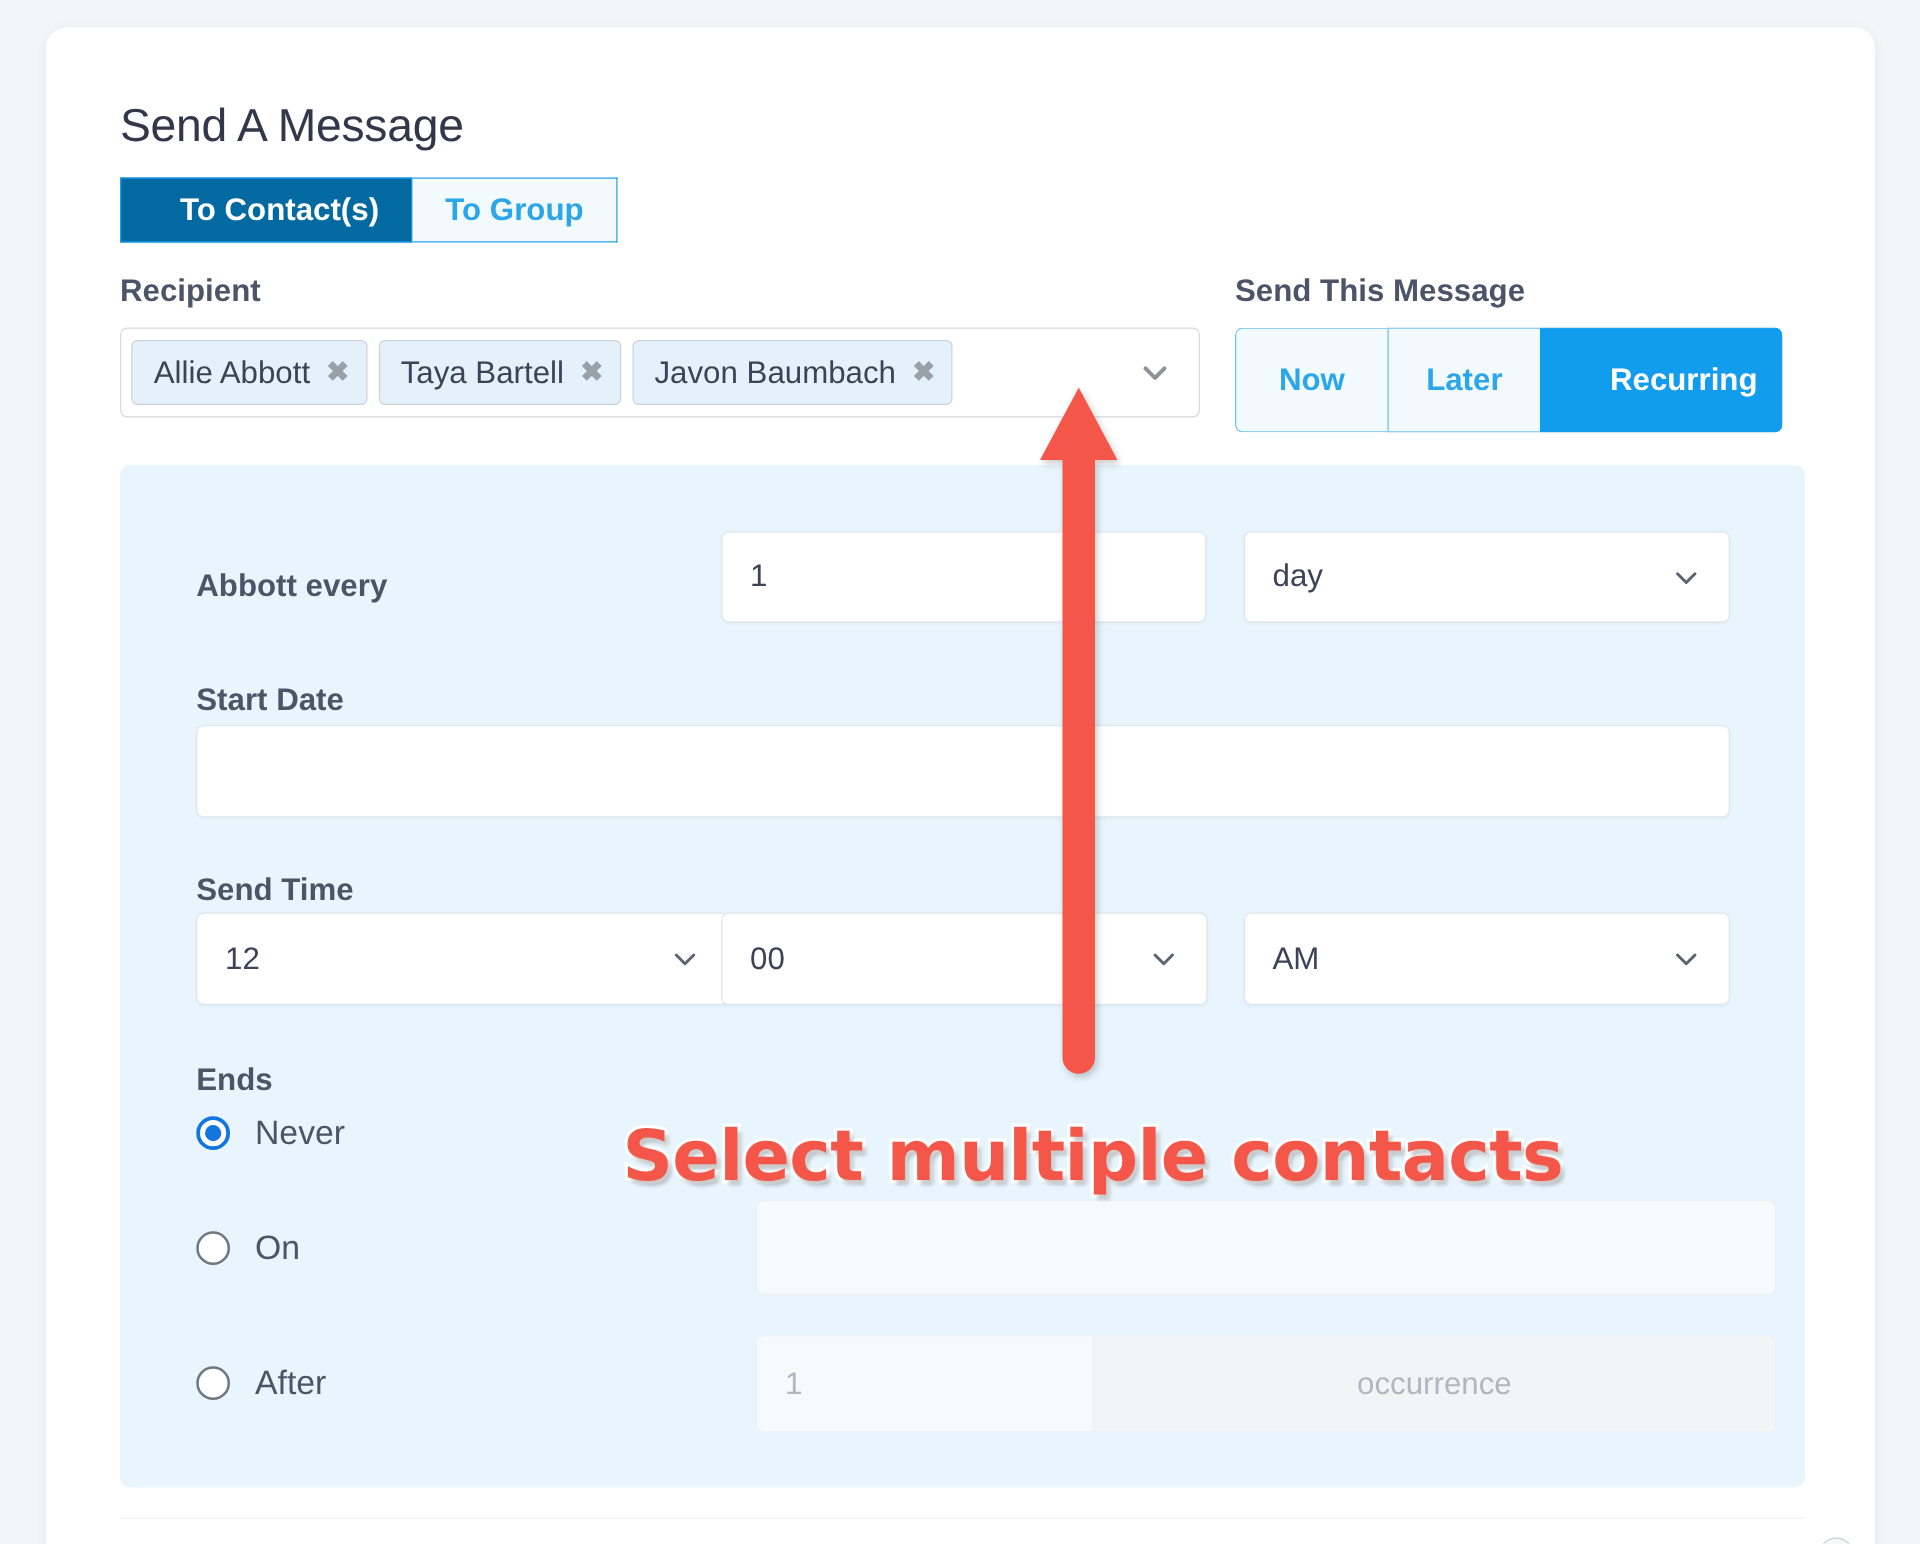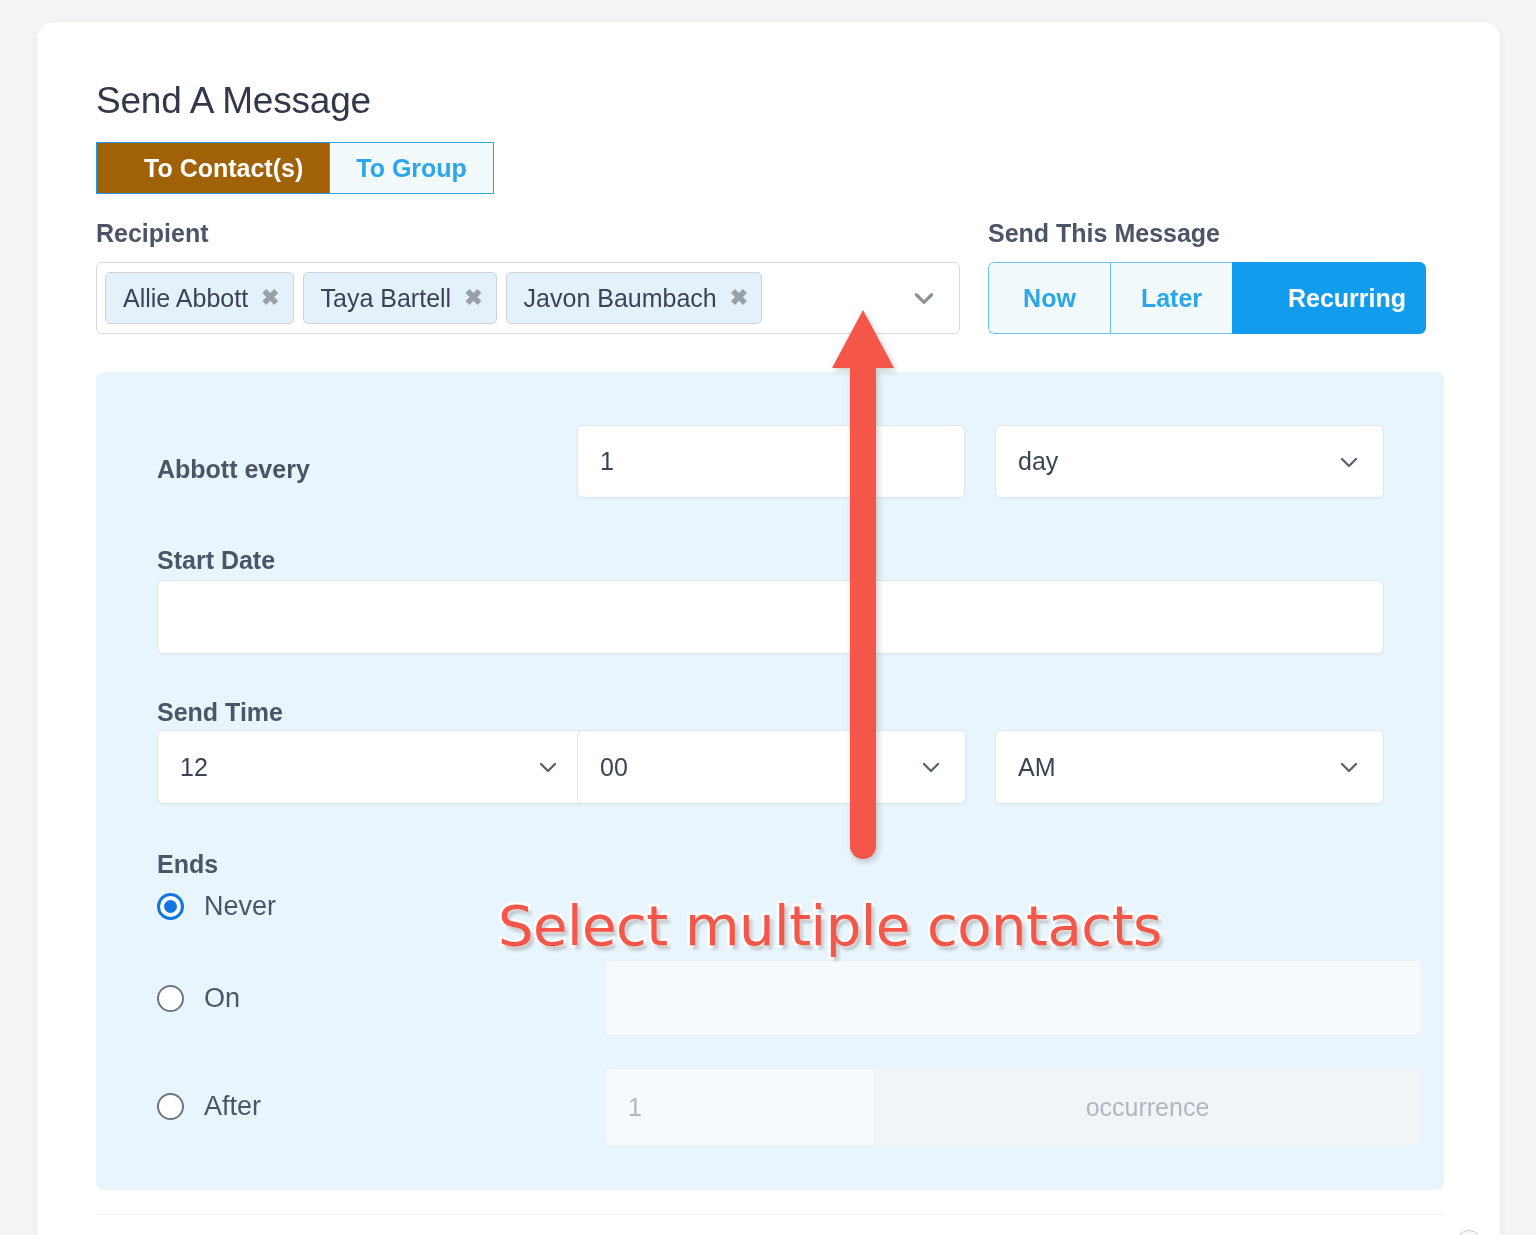--- a/index.html
+++ b/index.html
@@ -33,21 +33,21 @@
     display: flex;
   }
   .aud-btn {
     height: 52px; padding: 0 26px;
     display: flex; align-items: center; justify-content: center;
     font-size: 25px; font-weight: 700;
     border: 1px solid #29a3e8;
     cursor: pointer;
     white-space: nowrap;
   }
-  .aud-btn.active { background: #a16207; color: #ffffff; border-color: #1b9df0; padding-left: 47px; }
+  .aud-btn.active { background: #0369a1; color: #ffffff; border-color: #1b9df0; padding-left: 47px; }
   .aud-btn.inactive { background: #f2fafe; color: #2ba6ea; border-left: none; }
 
   
   .field-label {
     font-size: 25px; font-weight: 700; color: #4c5567;
   }
   #recipient-label { position: absolute; left: 59px; top: 197px; }
   #send-this-label { position: absolute; left: 951px; top: 197px; }
 
   
@@ -83,21 +83,21 @@
   }
   #recipient-caret svg { display: block; }
 
   
   #schedule-toggle {
     position: absolute; left: 951px; top: 240px;
     display: flex;
     border-radius: 6px; overflow: hidden;
   }
   .sch-btn {
-    height: 72px; width: 122px;
+    height: 84px; width: 122px;
     display: flex; align-items: center; justify-content: center;
     font-size: 25px; font-weight: 700;
     border: 1px solid #6dc1f2;
     border-right: none;
     background: #f2fafe; color: #2ba6ea;
     cursor: pointer; white-space: nowrap;
   }
   .sch-btn:first-child { border-radius: 6px 0 0 6px; }
   .sch-btn:last-child  { border-radius: 0 6px 6px 0; border-right: 1px solid #6dc1f2; }
   .sch-btn.active {
@@ -225,21 +225,21 @@
   }
 
   
   #annotation-arrow {
     position: absolute; left: 828px; top: 306px;
     width: 70px; height: 560px;
     pointer-events: none;
   }
   #annotation-text {
     position: absolute; left: 498px; top: 893px;
-    font-size: 56px; font-weight: 400;
+    font-size: 56px; font-weight: 700;
     color: #f4564a;
     font-family: "DejaVu Sans", sans-serif;
     letter-spacing: -0.5px;
     white-space: nowrap;
     -webkit-text-stroke: 5px #ffffff;
     paint-order: stroke fill;
     text-shadow: 3px 4px 3px rgba(90,90,90,0.32);
     pointer-events: none;
   }
 </style>

